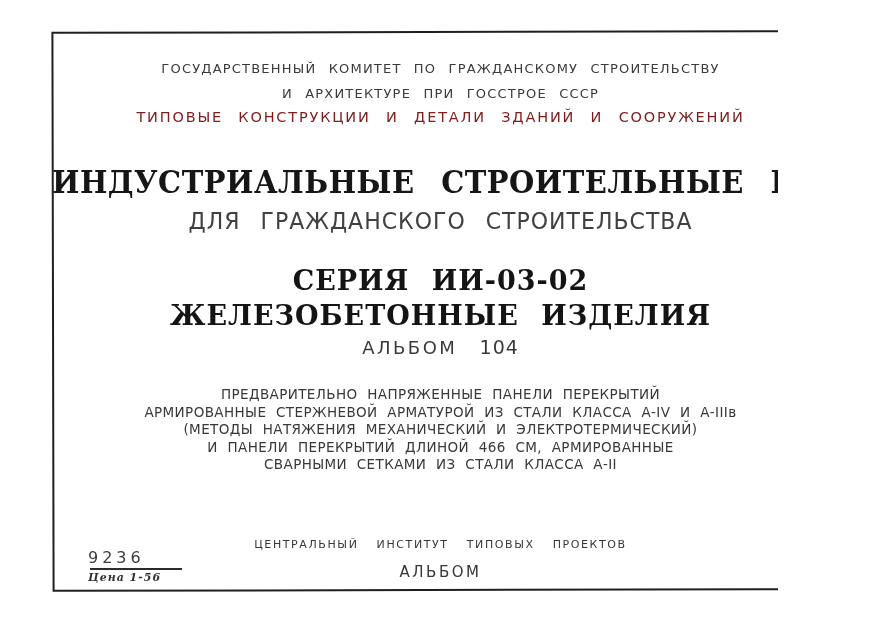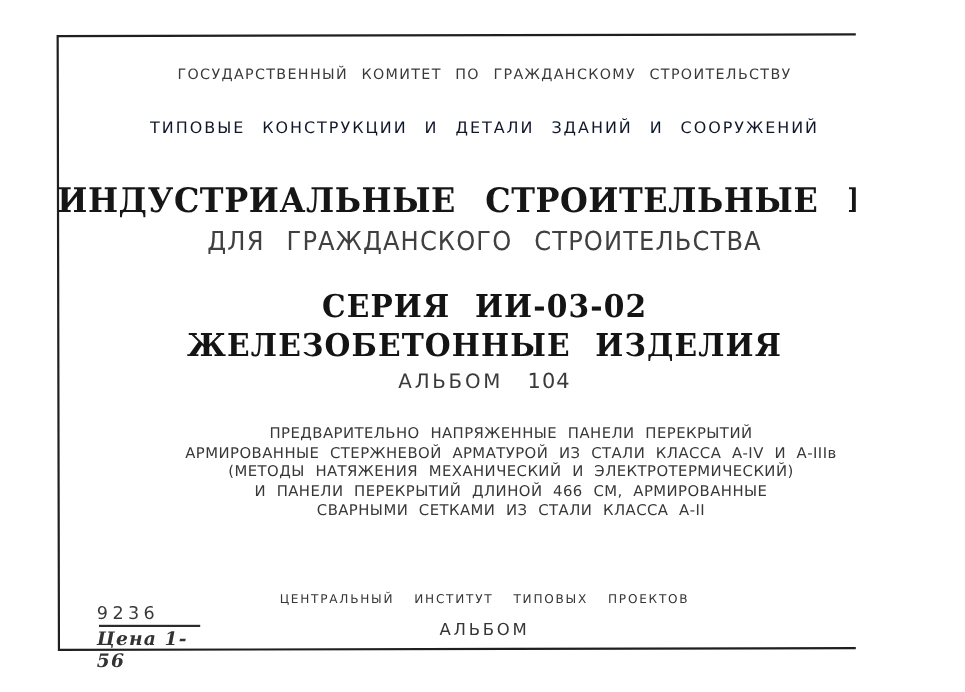--- a/index.html
+++ b/index.html
@@ -40,21 +40,21 @@
     font-size: 13px;
     letter-spacing: 1.2px;
     word-spacing: 7px;
   }
   .committee2 { top: 86px; }
   .caption {
     top: 109px;
     font-size: 14.5px;
     letter-spacing: 1.8px;
     word-spacing: 9px;
-    color: #0f172a;
+    color: #7f1d1d;
   }
   .main-title {
     top: 165px;
     font-family: "DejaVu Serif", serif;
     font-weight: bold;
     font-size: 29px;
     letter-spacing: 0.5px;
     word-spacing: 16px;
     color: #161616;
     transform: scaleY(1.06);
@@ -99,21 +99,20 @@
     font-size: 19px;
     letter-spacing: 1px;
   }
   .description {
     top: 386px;
     font-size: 13.5px;
     line-height: 17.6px;
     letter-spacing: 0.4px;
     word-spacing: 5px;
     color: #383838;
-    padding-left: 24px;
   }
   .description div { white-space: nowrap; }
   .institute {
     top: 538px;
     font-size: 11px;
     letter-spacing: 1.6px;
     word-spacing: 13px;
     color: #363636;
   }
   .city {
@@ -136,21 +135,21 @@
   .stamp .stamp-rule {
     margin: 1px auto 0 auto;
     width: 92px;
     border-top: 2px solid #2b2b2b;
   }
   .stamp .price {
     margin-top: 1px;
     font-family: "DejaVu Serif", serif;
     font-style: italic;
     font-weight: bold;
-    font-size: 17px;
+    font-size: 11px;
     letter-spacing: 1px;
     color: #333333;
   }
   .watermark {
     position: absolute;
     left: 836px; top: 428px;
     font-size: 9.5px;
     color: #a9aeb4;
     letter-spacing: 0.2px;
     font-family: Liberation Mono, monospace;
@@ -158,20 +157,21 @@
 </style>
 </head>
 <body>
 
 <div class="page">
 
   <div class="frame"></div>
 
   <div class="row hand committee">ГОСУДАРСТВЕННЫЙ  КОМИТЕТ  ПО  ГРАЖДАНСКОМУ  СТРОИТЕЛЬСТВУ</div>
 
+  <div class="row hand committee committee2">И  АРХИТЕКТУРЕ  ПРИ  ГОССТРОЕ  СССР</div>
 
   <div class="row hand caption">ТИПОВЫЕ  КОНСТРУКЦИИ  И  ДЕТАЛИ  ЗДАНИЙ  И  СООРУЖЕНИЙ</div>
 
   <div class="row main-title">ИНДУСТРИАЛЬНЫЕ  СТРОИТЕЛЬНЫЕ  ИЗДЕЛИЯ</div>
 
   <div class="row hand sub-title">ДЛЯ  ГРАЖДАНСКОГО  СТРОИТЕЛЬСТВА</div>
 
   <div class="row series-line1">СЕРИЯ  ИИ-03-02</div>
 
   <div class="row series-line2">ЖЕЛЕЗОБЕТОННЫЕ  ИЗДЕЛИЯ</div>

